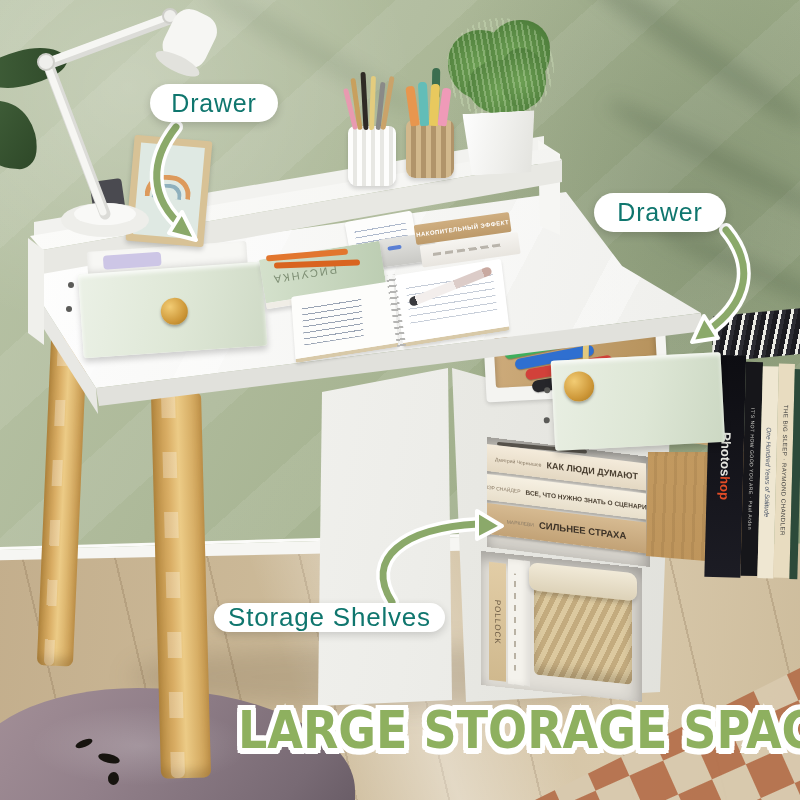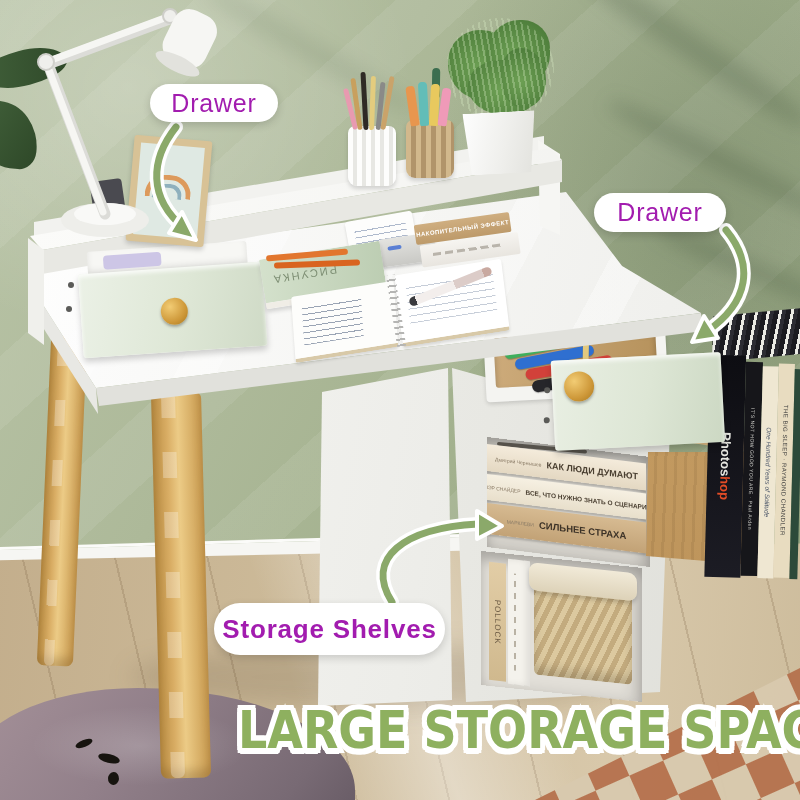--- a/index.html
+++ b/index.html
@@ -239,24 +239,24 @@
   .spiral{position:absolute;left:100px;top:2px;width:9px;height:72px;
     background:repeating-linear-gradient(0deg,#b5b5b3 0 2px,transparent 2px 6px);}
   .pen{position:absolute;left:118px;top:18px;width:88px;height:9px;border-radius:5px;transform:rotate(-13deg);
     background:linear-gradient(90deg,#3a3a3e 0 8%,#f3eeec 8% 55%,#dcccc8 55% 90%,#c9a9a0 90%);}
 
   
   .lamp{position:absolute;left:18px;top:0;width:212px;height:252px;}
 
   
   .pill{position:absolute;background:#ffffff;border-radius:26px;display:flex;align-items:center;
-    justify-content:center;color:#a21caf;box-shadow:0 3px 8px rgba(0,0,0,.16);letter-spacing:.8px;}
+    justify-content:center;color:#0f766e;box-shadow:0 3px 8px rgba(0,0,0,.16);letter-spacing:.8px;}
   .pill.p1{left:150px;top:84px;width:128px;height:38px;font-size:25px;}
   .pill.p2{left:594px;top:193px;width:132px;height:39px;font-size:25px;}
-  .pill.p3{left:214px;top:603px;width:231px;height:52px;font-size:26px;font-weight:bold;}
+  .pill.p3{left:214px;top:603px;width:231px;height:29px;font-size:26px;}
 
   
   .headline{position:absolute;left:238px;top:700px;width:562px;text-align:center;
     font-size:46px;font-weight:800;letter-spacing:0px;transform:scaleY(1.12);transform-origin:top center;
     font-family:"DejaVu Sans",sans-serif;white-space:nowrap;}
   .headline .back{position:absolute;left:0;right:0;top:0;color:#ffffff;
     -webkit-text-stroke:9px #ffffff;
     text-shadow:4px 0 #fff,-4px 0 #fff,0 4px #fff,0 -4px #fff,3px 3px #fff,-3px 3px #fff,
       3px -3px #fff,-3px -3px #fff,5px 2px #fff,-5px 2px #fff,5px -2px #fff,-5px -2px #fff,
       2px 5px #fff,-2px 5px #fff,2px -5px #fff,-2px -5px #fff;}

